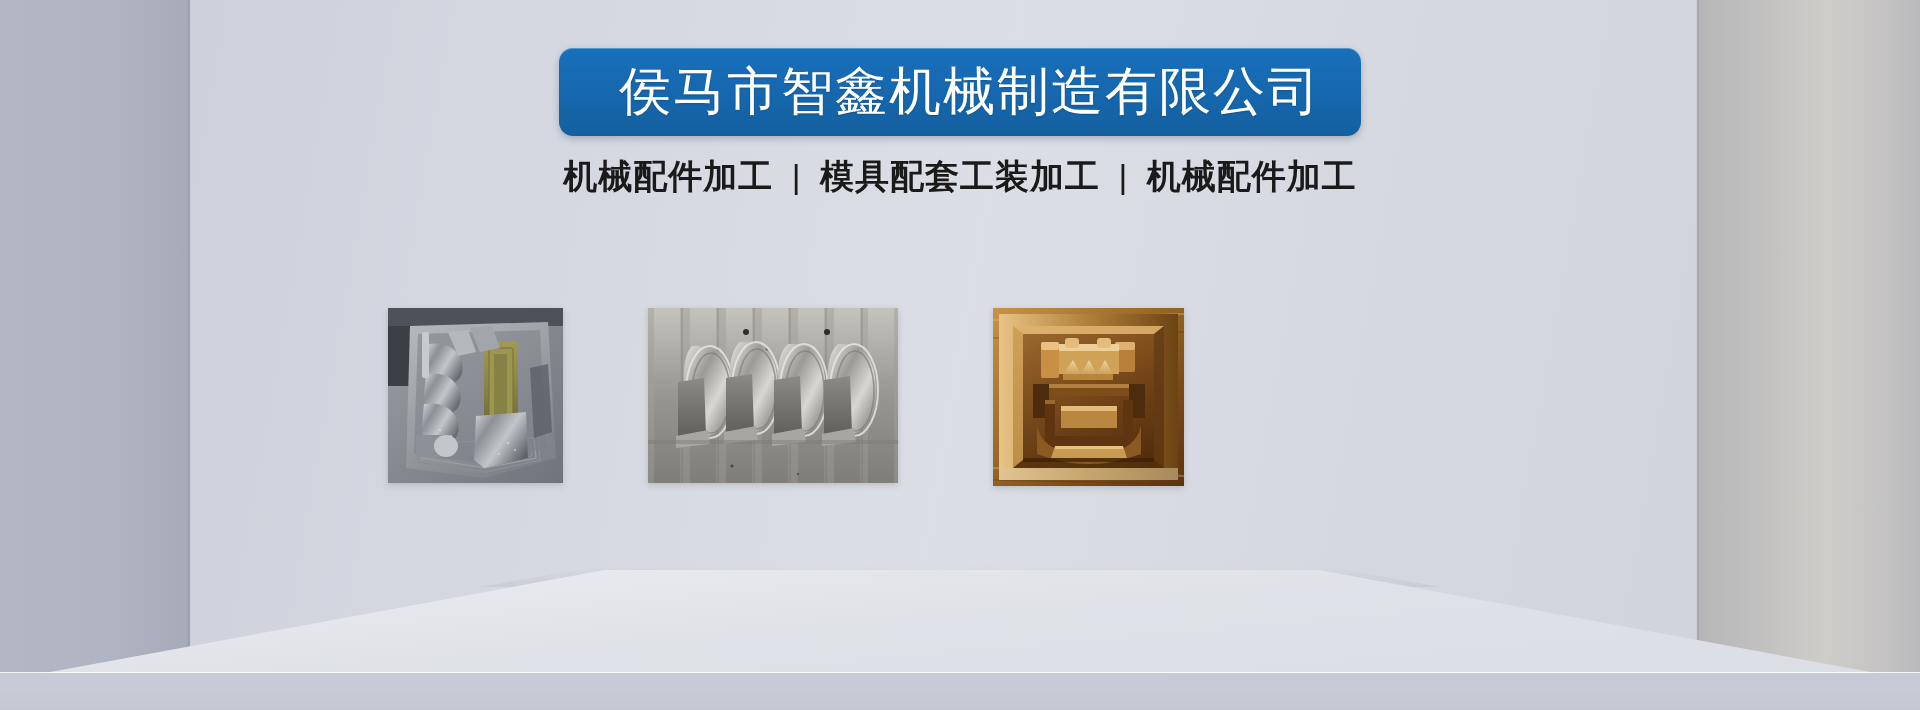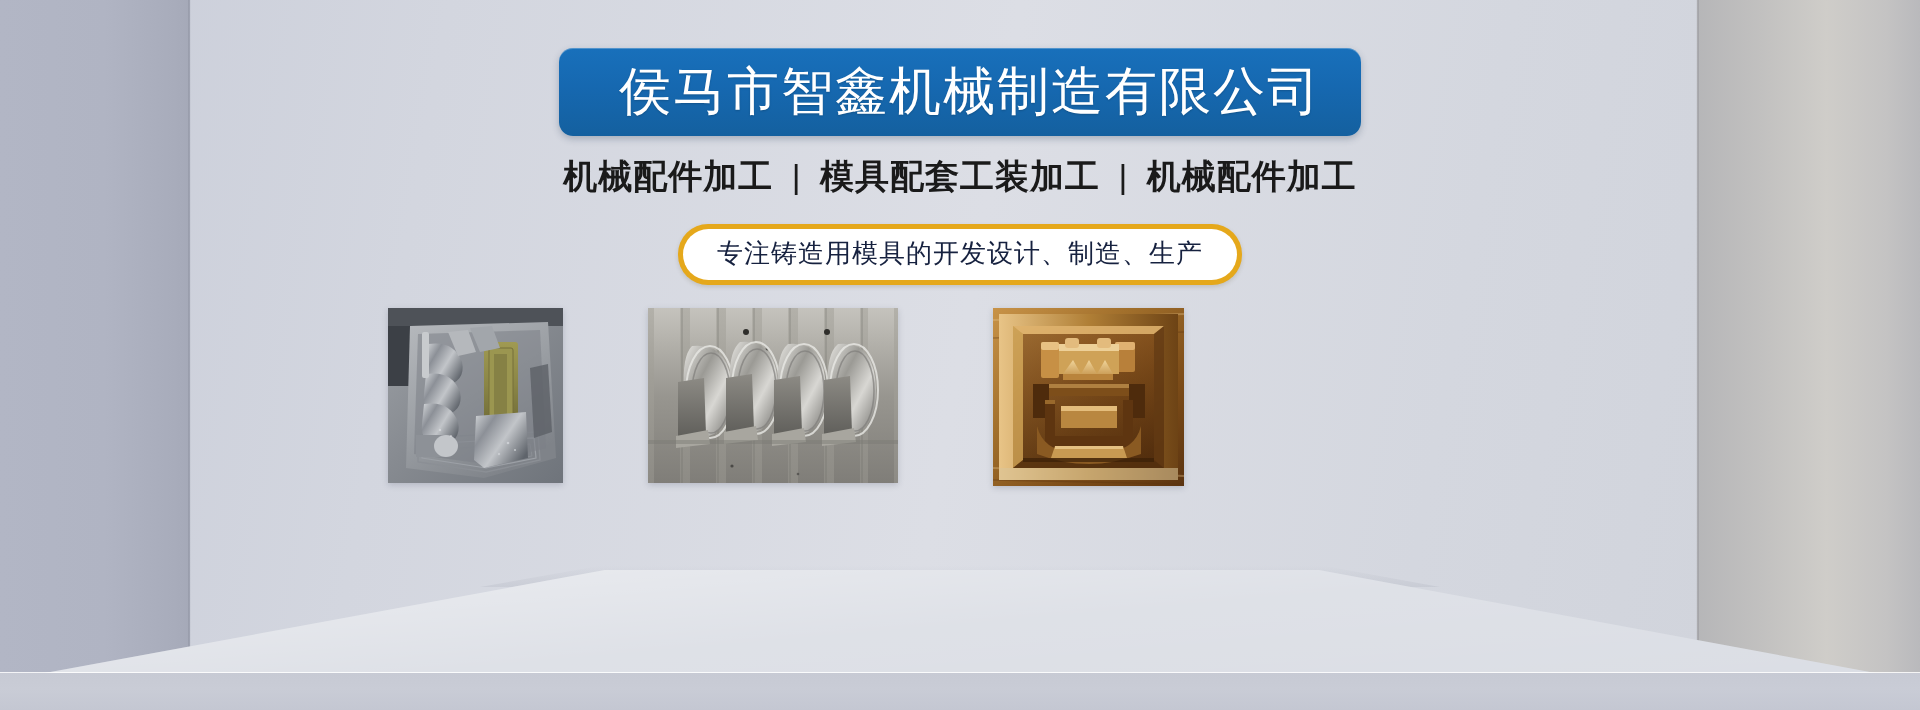--- a/index.html
+++ b/index.html
@@ -207,25 +207,20 @@
     </div>
 
     <div class="services">
       <span>机械配件加工</span>
       <span class="sep">|</span>
       <span>模具配套工装加工</span>
       <span class="sep">|</span>
       <span>机械配件加工</span>
     </div>
 
-    <div class="tagline-wrap">
-      <div class="tagline-inner">
-        <span class="tagline-text">专注铸造用模具的开发设计、制造、生产</span>
-      </div>
-    </div>
 
     <div class="photo-strip">
 
       <div class="photo photo-1">
 
         <svg viewBox="0 0 175 175" preserveAspectRatio="none">
           <defs>
             <linearGradient id="p1bg" x1="0" y1="0" x2="1" y2="1">
               <stop offset="0%" stop-color="#9da1a6"></stop>
               <stop offset="45%" stop-color="#878b91"></stop>

